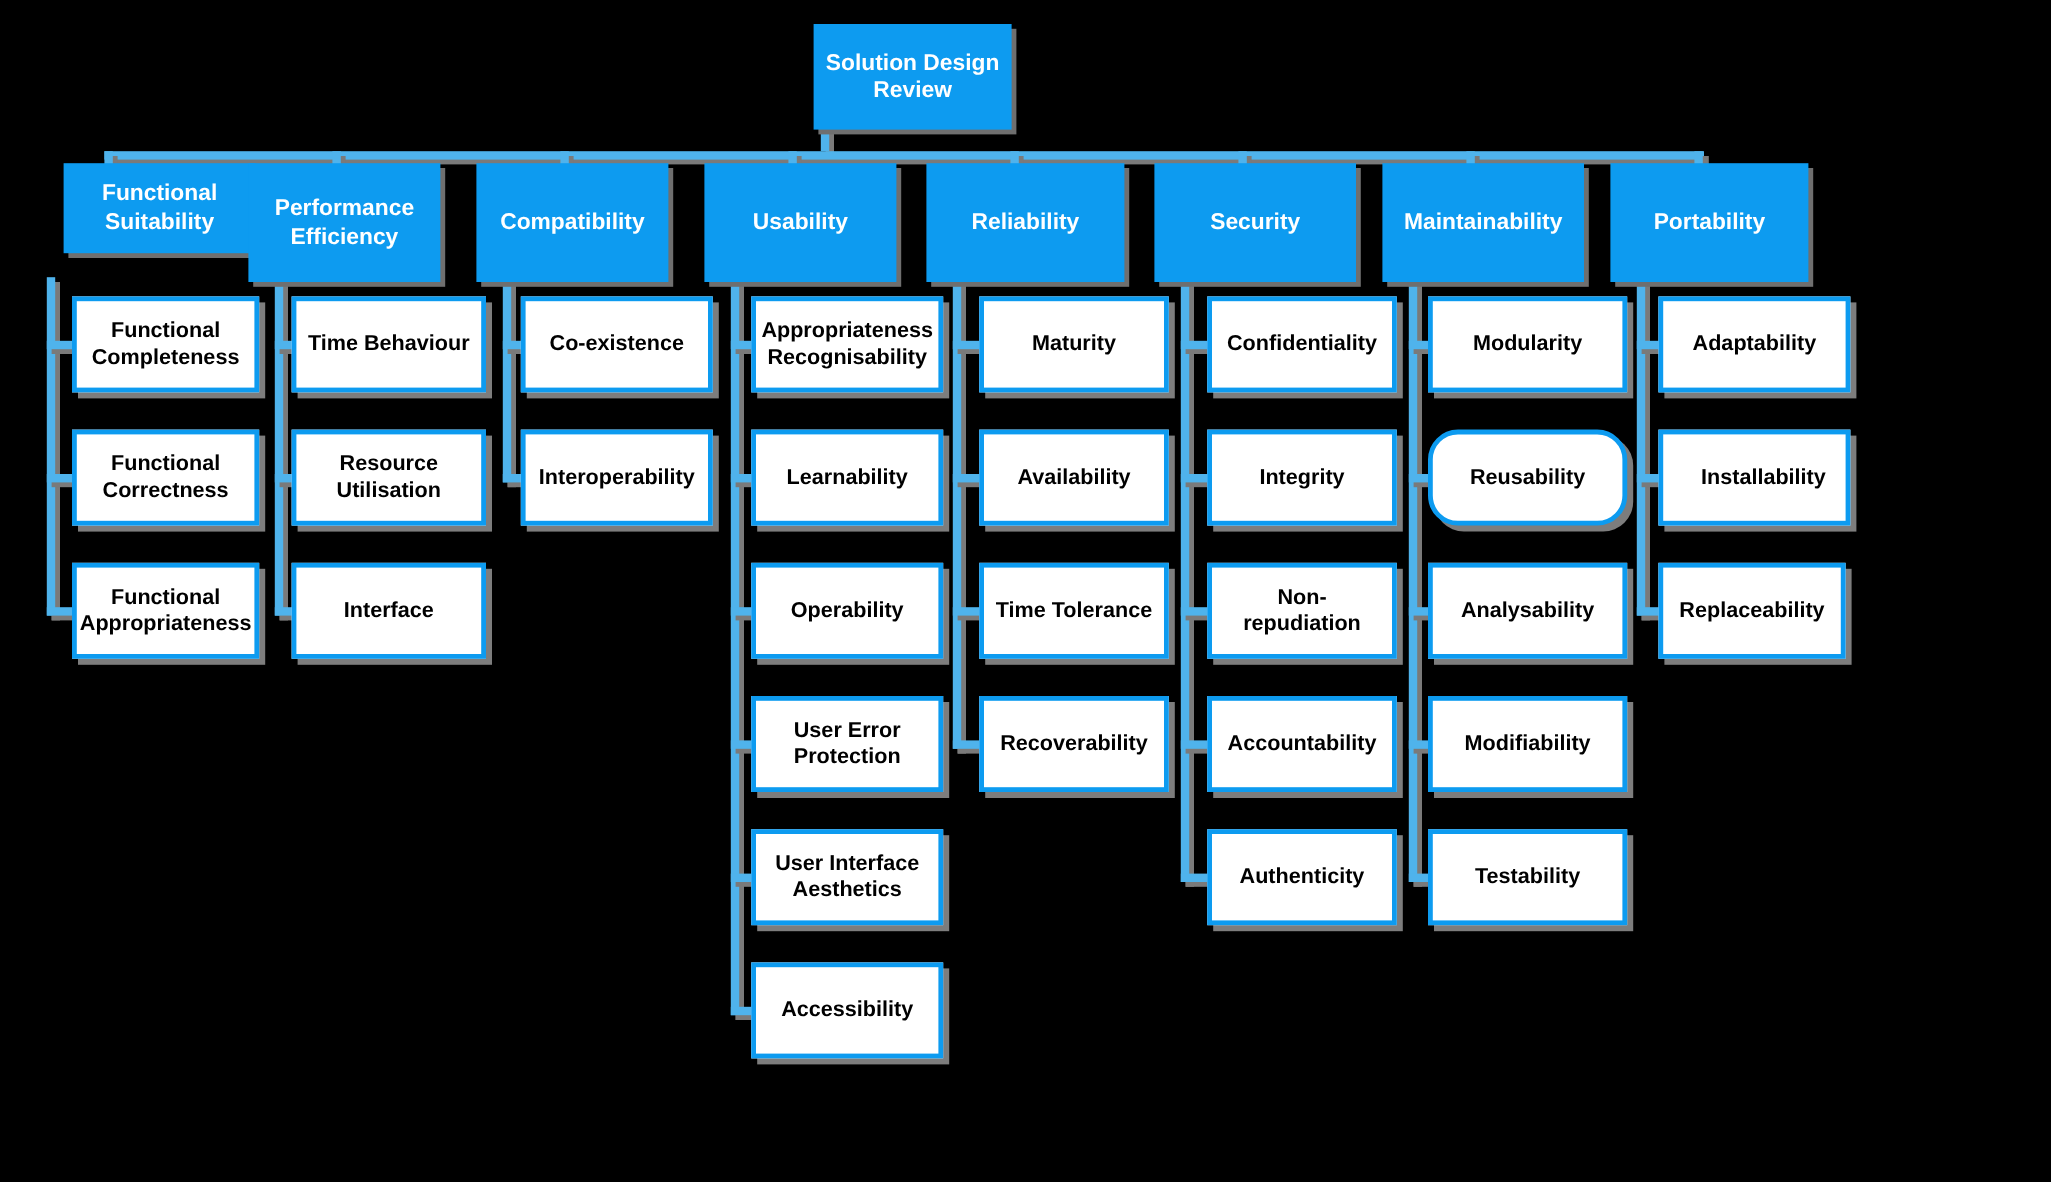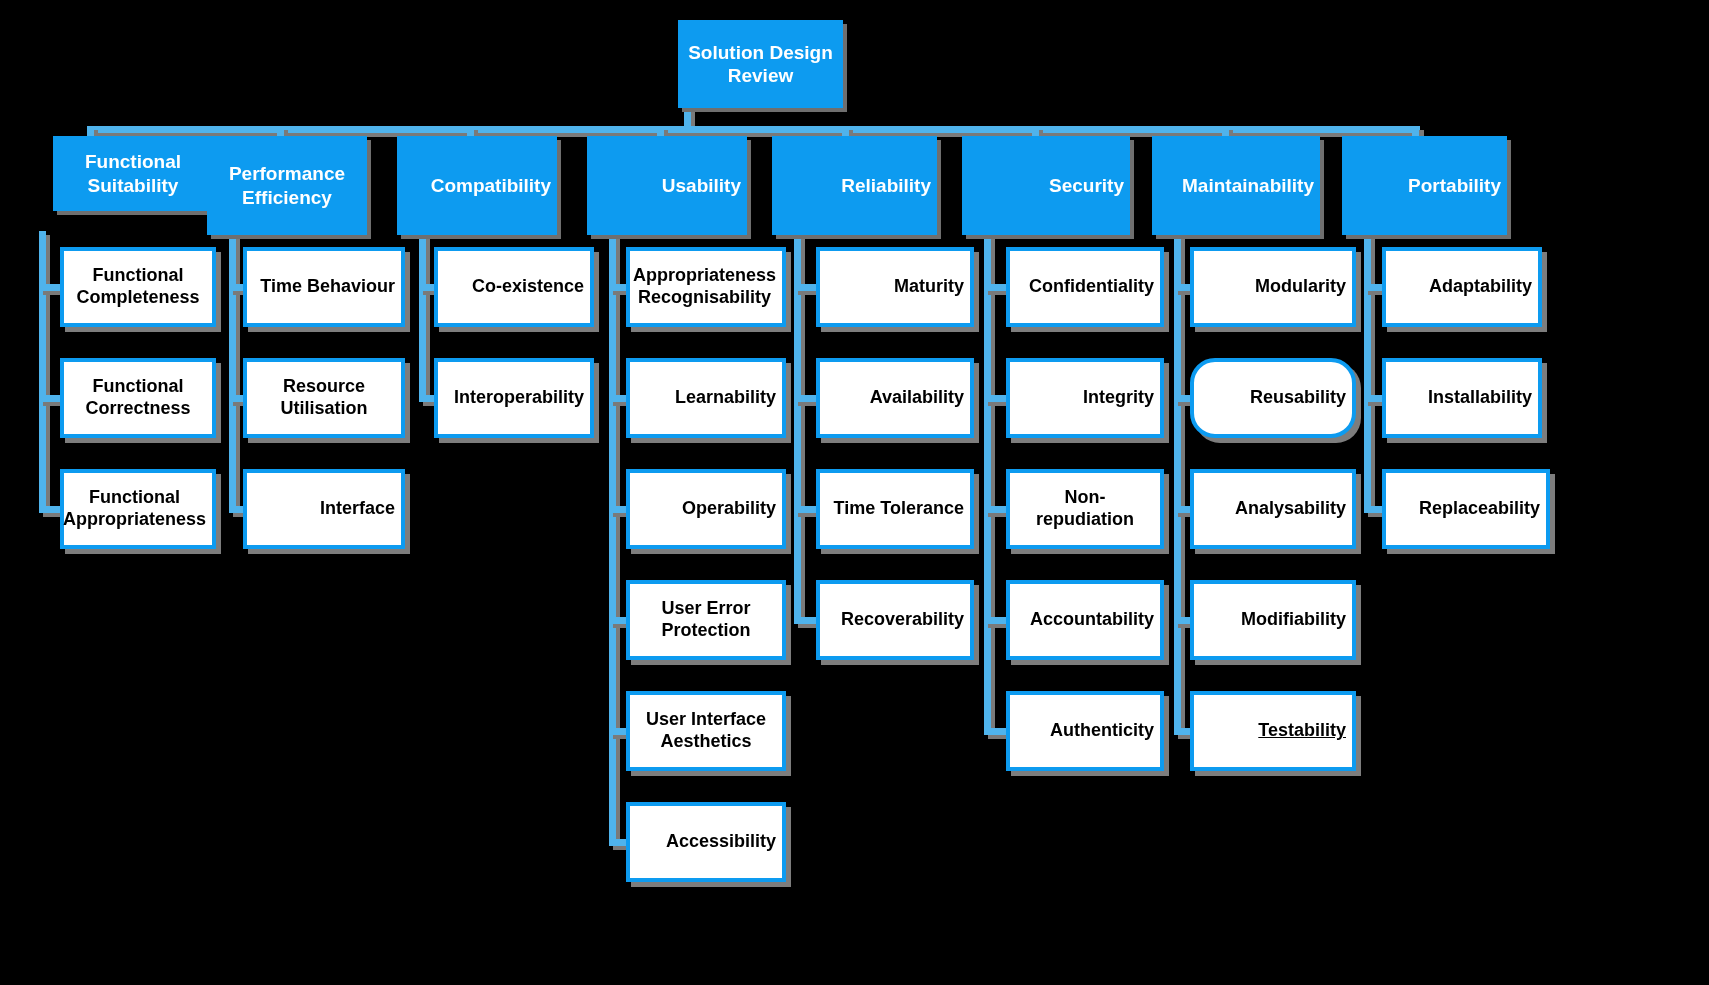--- a/index.html
+++ b/index.html
@@ -8,21 +8,21 @@
     width:1709px;height:985px;overflow:hidden;
   }
   #stage{position:relative;width:1709px;height:985px;background:#000;}
 
   
   .conn{position:absolute;background:#4fb3ec;}
   .conn-sh{position:absolute;background:#7a7a7a;}
 
   
   .node{position:absolute;box-sizing:border-box;display:flex;
-        align-items:center;justify-content:flex-end;text-align:center;}
+        align-items:center;justify-content:center;text-align:center;}
 
   .node.blue{
     background:#0d9bf0;
     color:#ffffff;
     font-weight:bold;
     font-size:19px;
     line-height:1.22;
     box-shadow:4px 4px 0 0 #6f6f6f;
   }
   .node.root{font-size:19px;}
@@ -241,29 +241,29 @@
       </div>
       <div class="node white" style="left: 1190px; top: 358px; width: 166px; height: 80px; border-radius: 25px;">
         <span>Reusability</span>
       </div>
       <div class="node white" style="left: 1190px; top: 469px; width: 166px; height: 80px;">
         <span>Analysability</span>
       </div>
       <div class="node white" style="left: 1190px; top: 580px; width: 166px; height: 80px;">
         <span>Modifiability</span>
       </div>
-      <div class="node white" style="left: 1190px; top: 691px; width: 166px; height: 80px; text-decoration: underline;">
+      <div class="node white" style="left: 1190px; top: 691px; width: 166px; height: 80px;">
         <span>Testability</span>
       </div>
       <div class="node blue" style="left: 1342px; top: 136px; width: 165px; height: 99px;">
         <span>Portability</span>
       </div>
       <div class="node white" style="left: 1382px; top: 247px; width: 160px; height: 80px;">
         <span>Adaptability</span>
       </div>
       <div class="node white" style="left: 1382px; top: 358px; width: 160px; height: 80px; padding-left: 15px;">
         <span>Installability</span>
       </div>
-      <div class="node white" style="left: 1382px; top: 469px; width: 168px; height: 80px;">
+      <div class="node white" style="left: 1382px; top: 469px; width: 156px; height: 80px;">
         <span>Replaceability</span>
       </div>
     </div>
 </div>
 
 </body></html>

